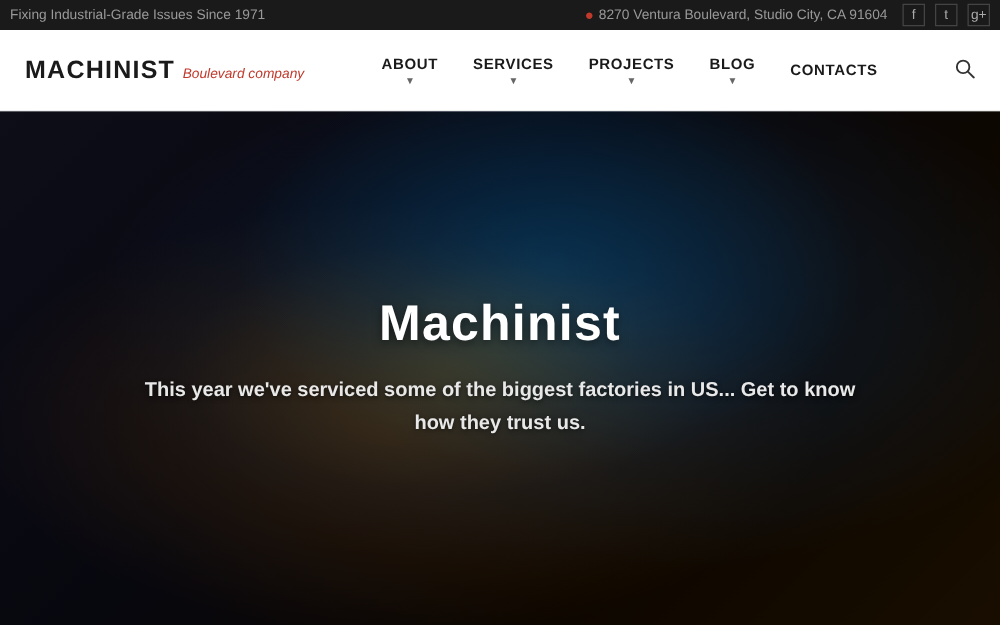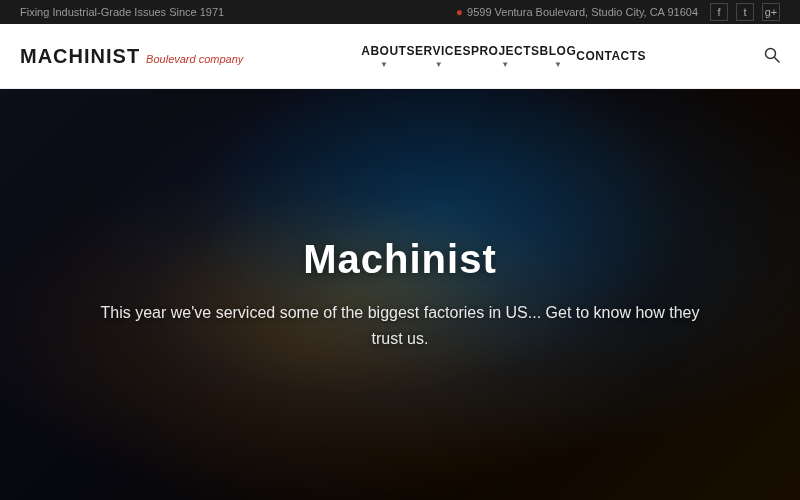--- a/index.html
+++ b/index.html
@@ -3,21 +3,21 @@
   <meta charset="utf-8">
   <style>
     * { margin: 0; padding: 0; box-sizing: border-box; }
     body { font-family: Arial, sans-serif; width: 800px; height: 500px; overflow: hidden; }
 
     
     .top-bar {
       background: #1a1a1a;
       color: #aaa;
       font-size: 11px;
-      padding: 4px 20px;
+      padding: 4px 8px;
       display: flex;
       justify-content: space-between;
       align-items: center;
       height: 24px;
     }
     .top-bar-left { color: #999; }
     .top-bar-right { display: flex; align-items: center; gap: 12px; }
     .top-bar-address { color: #999; display: flex; align-items: center; gap: 4px; }
     .top-bar-address .pin { color: #c0392b; font-size: 12px; }
     .social-icons { display: flex; gap: 8px; }
@@ -58,20 +58,21 @@
     .logo-sub {
       font-size: 11px;
       color: #c0392b;
       font-style: italic;
     }
 
     
     .nav {
       display: flex;
       align-items: center;
+      gap: 28px;
     }
     .nav-item {
       display: flex;
       flex-direction: column;
       align-items: center;
       cursor: pointer;
     }
     .nav-item-label {
       font-size: 12px;
       font-weight: 700;
@@ -138,33 +139,33 @@
       font-size: 40px;
       font-weight: 700;
       margin-bottom: 18px;
       letter-spacing: 1px;
       text-shadow: 0 2px 8px rgba(0,0,0,0.5);
     }
     .hero-subtitle {
       font-size: 16px;
       line-height: 1.6;
       color: #e8e8e8;
-      font-weight: 400;
+      font-weight: 700;
       text-shadow: 0 1px 4px rgba(0,0,0,0.6);
     }
   </style>
 </head>
 <body>
 
 <div class="top-bar">
   <div class="top-bar-left">Fixing Industrial-Grade Issues Since 1971</div>
   <div class="top-bar-right">
     <div class="top-bar-address">
       <span class="pin">●</span>
-      <span>9599 Ventura Boulevard, Studio City, CA 91604</span>
+      <span>8270 Ventura Boulevard, Studio City, CA 91604</span>
     </div>
     <div class="social-icons">
       <div class="social-icon">f</div>
       <div class="social-icon">t</div>
       <div class="social-icon">g+</div>
     </div>
   </div>
 </div>
 
 <div class="header">

